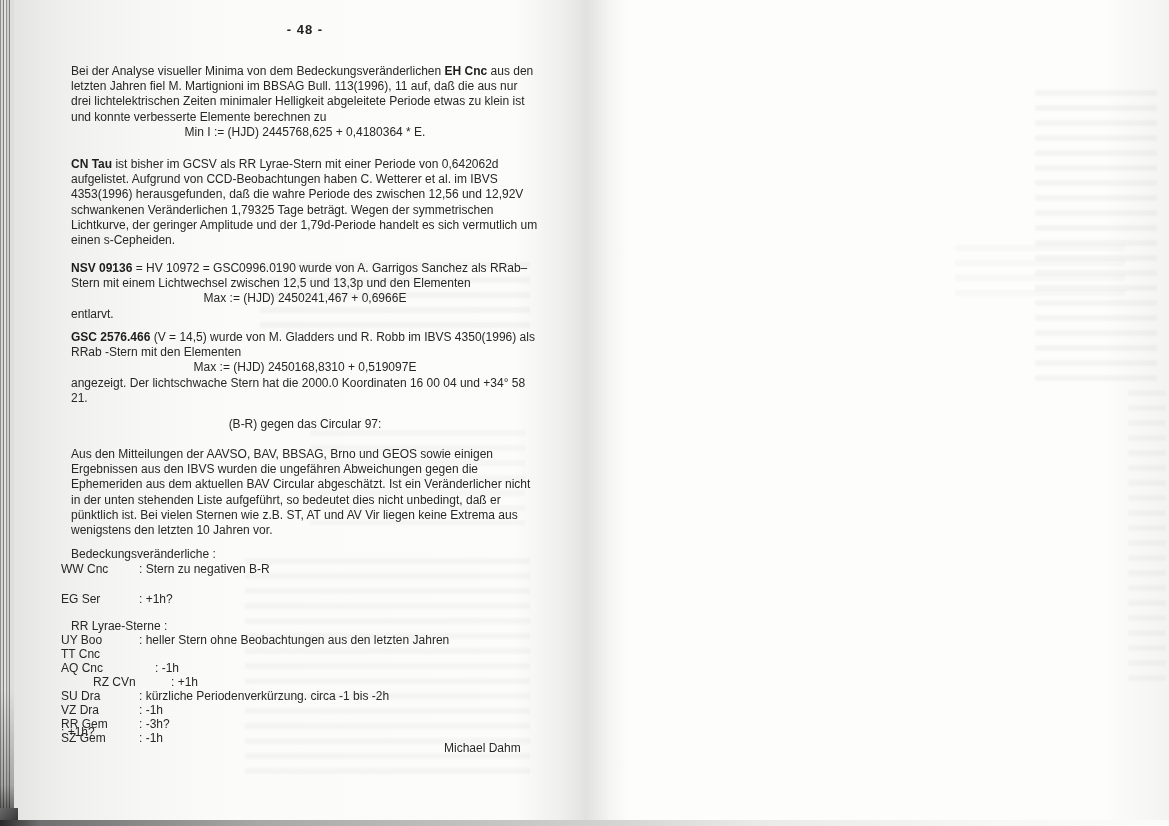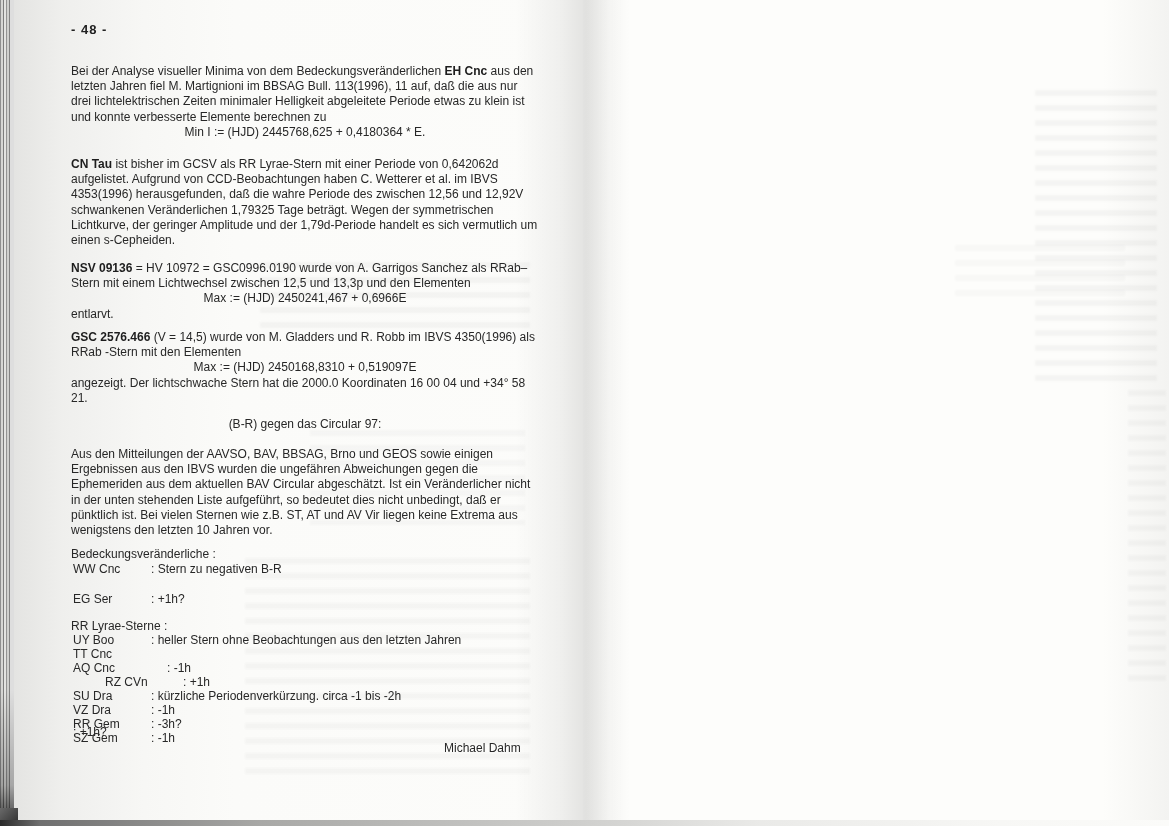--- a/index.html
+++ b/index.html
@@ -46,24 +46,24 @@
   }
   .page-right{
     left:583px;width:586px;
     background:linear-gradient(90deg,#fafaf8 0,#fdfdfb 40px,#fdfdfb 520px,#f3f3f1 100%);
   }
 
   
   .lp{position:absolute;left:57px;width:468px;color:#272727;font-size:12px;line-height:15.2px;text-align:left;}
   .lp b{font-weight:bold;color:#1d1d1d;}
   .lp .formula{text-align:center;margin-top:0;}
-  .pgnum-l{position:absolute;left:57px;top:22px;width:468px;text-align:left;font-weight:bold;font-size:13px;color:#222;letter-spacing:1px;}
+  .pgnum-l{position:absolute;left:57px;top:22px;width:468px;text-align:center;font-weight:bold;font-size:13px;color:#222;letter-spacing:1px;}
   .sect-head{position:absolute;left:57px;top:417px;width:468px;text-align:center;font-size:12px;color:#272727;}
   .list-head{position:absolute;left:57px;font-size:12px;color:#272727;}
-  .star-row{position:absolute;left:59px;width:500px;font-size:12px;color:#272727;display:flex;}
+  .star-row{position:absolute;left:47px;width:500px;font-size:12px;color:#272727;display:flex;}
   .star-row .sname{display:inline-block;width:78px;flex:0 0 78px;}
   .signature{position:absolute;left:430px;top:741px;font-size:12px;color:#272727;}
 
   
   .ghost{
     position:absolute;pointer-events:none;
     background:repeating-linear-gradient(180deg,rgba(80,80,80,.085) 0 6px,rgba(0,0,0,0) 6px 15px);
     filter:blur(1.3px);opacity:.55;
   }
 </style>

